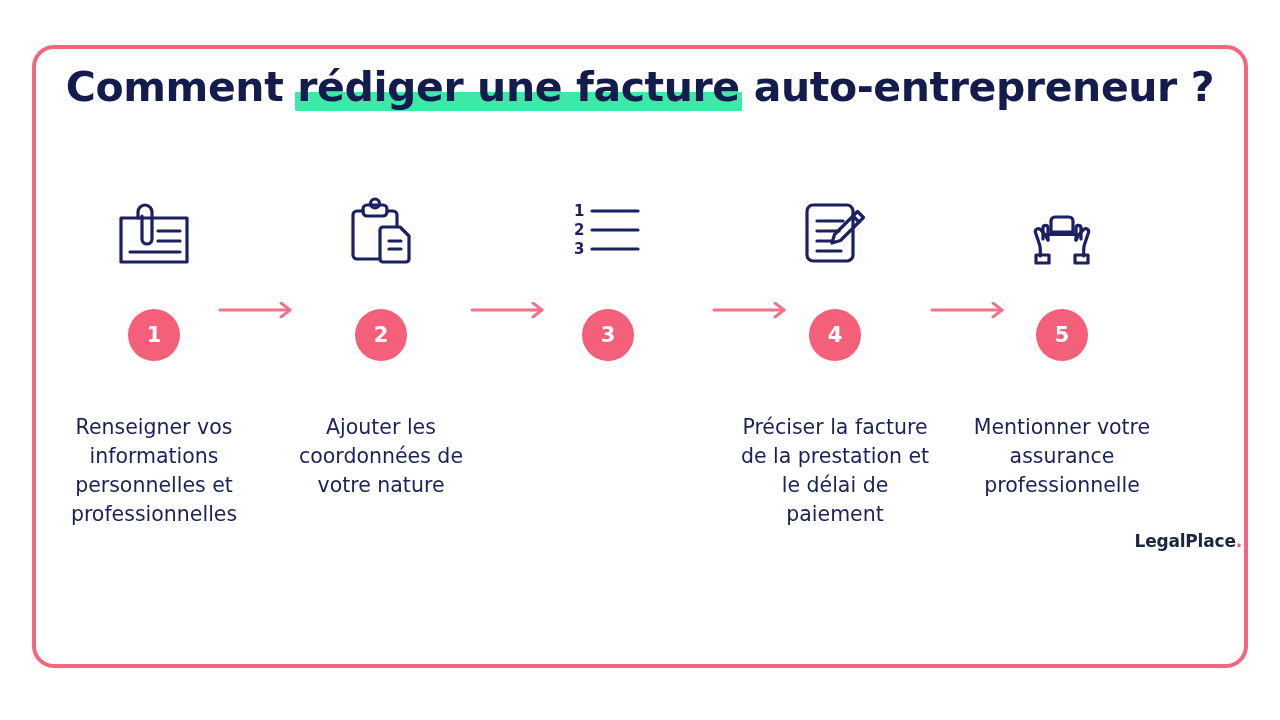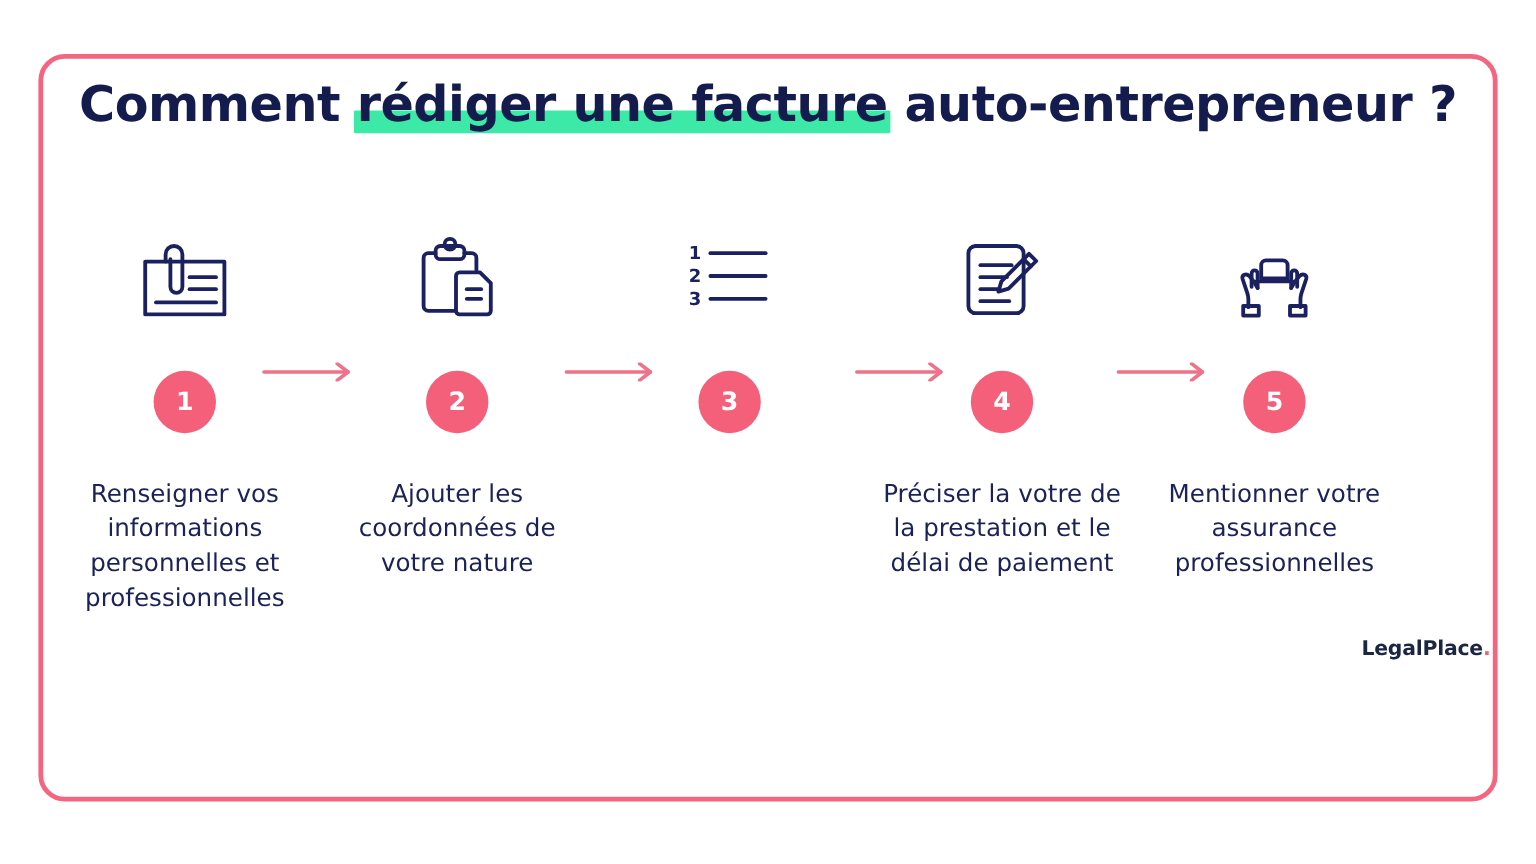--- a/index.html
+++ b/index.html
@@ -110,21 +110,21 @@
     font-size: 21px;
     font-weight: 700;
     display: flex;
     align-items: center;
     justify-content: center;
     margin-top: 28px;
     line-height: 1;
   }
 
   .caption {
-    margin-top: 36px;
+    margin-top: 52px;
     font-family: "DejaVu Sans", sans-serif;
     font-size: 20.5px;
     line-height: 29px;
     color: #1B2258;
     text-align: center;
     width: 205px;
     font-weight: 400;
   }
 
   
@@ -226,38 +226,38 @@
           <rect x="8" y="6" width="46" height="56" rx="6"></rect>
           <line x1="18" y1="22" x2="44" y2="22"></line>
           <line x1="18" y1="32" x2="40" y2="32"></line>
           <line x1="18" y1="42" x2="34" y2="42"></line>
           <line x1="18" y1="52" x2="42" y2="52"></line>
           <path d="M58.5 12.5 l6 6 -23 23 -8.5 2.5 2.5 -8.5 z"></path>
           <line x1="54" y1="17" x2="60" y2="23"></line>
         </svg>
       </div>
       <div class="badge">4</div>
-      <div class="caption">Préciser la votre de la prestation et le délai de paiement</div>
+      <div class="caption">Préciser la facture de la prestation et le délai de paiement</div>
     </div>
 
     <div class="step">
       <div class="icon-slot">
         <svg width="76" height="70" viewBox="0 0 76 70" fill="none" stroke="#1B2160" stroke-width="3.2" stroke-linecap="round" stroke-linejoin="round">
           <path d="M27 23 a4 4 0 0 1 4 -4 h14 a4 4 0 0 1 4 4 v11 H27 z"></path>
           <path d="M23 36.5 h30"></path>
           <path d="M24 42 c-2 -4 -4 -7 -7 -10 -2.5 -2.5 -6.5 -1 -5.5 2.5 l4 12 c0.6 2 0.8 3.2 0.8 5 V58"></path>
           <path d="M24 42 V30 c0 -3.5 -5 -3.5 -5 0 v11"></path>
           <path d="M52 42 c2 -4 4 -7 7 -10 2.5 -2.5 6.5 -1 5.5 2.5 l-4 12 c-0.6 2 -0.8 3.2 -0.8 5 V58"></path>
           <path d="M52 42 V30 c0 -3.5 5 -3.5 5 0 v11"></path>
           <rect x="12" y="57" width="13" height="8"></rect>
           <rect x="51" y="57" width="13" height="8"></rect>
         </svg>
       </div>
       <div class="badge">5</div>
-      <div class="caption">Mentionner votre assurance professionnelles</div>
+      <div class="caption">Mentionner votre assurance professionnelle</div>
     </div>
 
   </div>
 
   <div class="arrow arrow-1">
     <svg width="80" height="16" viewBox="0 0 80 16" fill="none" stroke="#EE7289" stroke-width="3" stroke-linecap="round" stroke-linejoin="round">
       <line x1="2" y1="8" x2="72" y2="8"></line>
       <polyline points="63,1 72,8 63,15"></polyline>
     </svg>
   </div>

